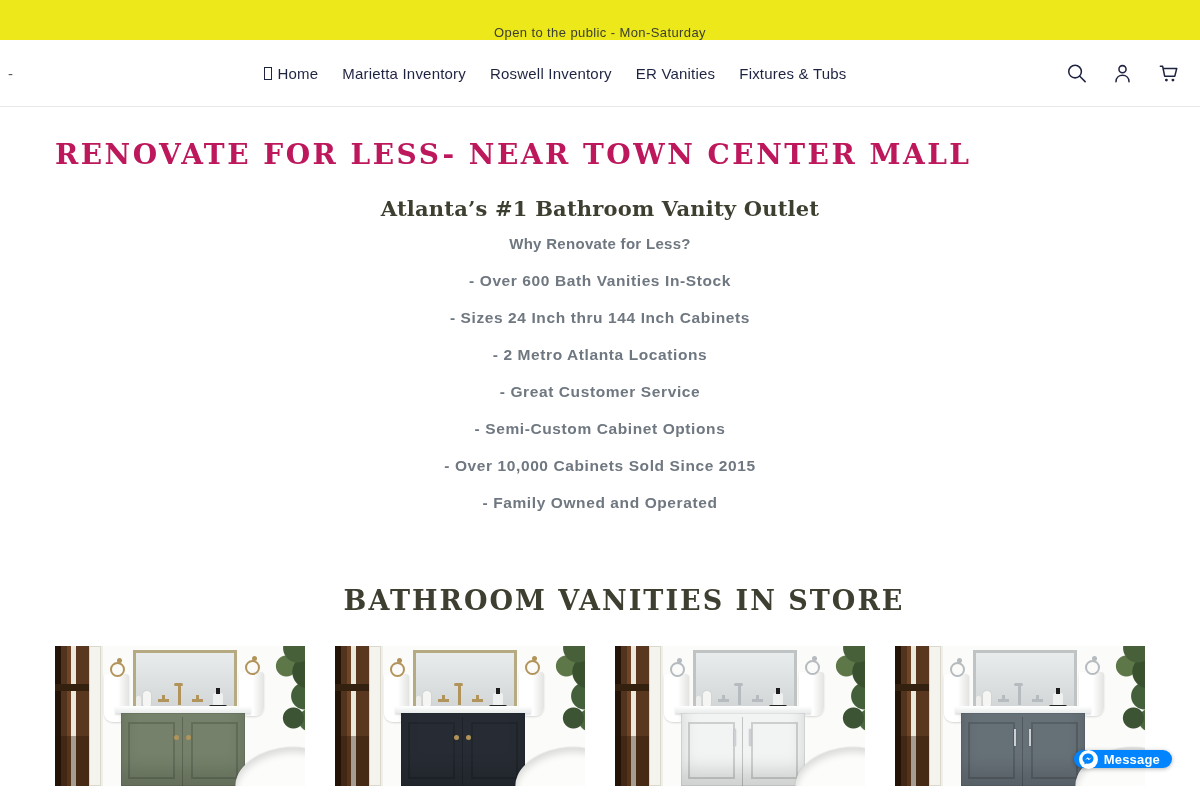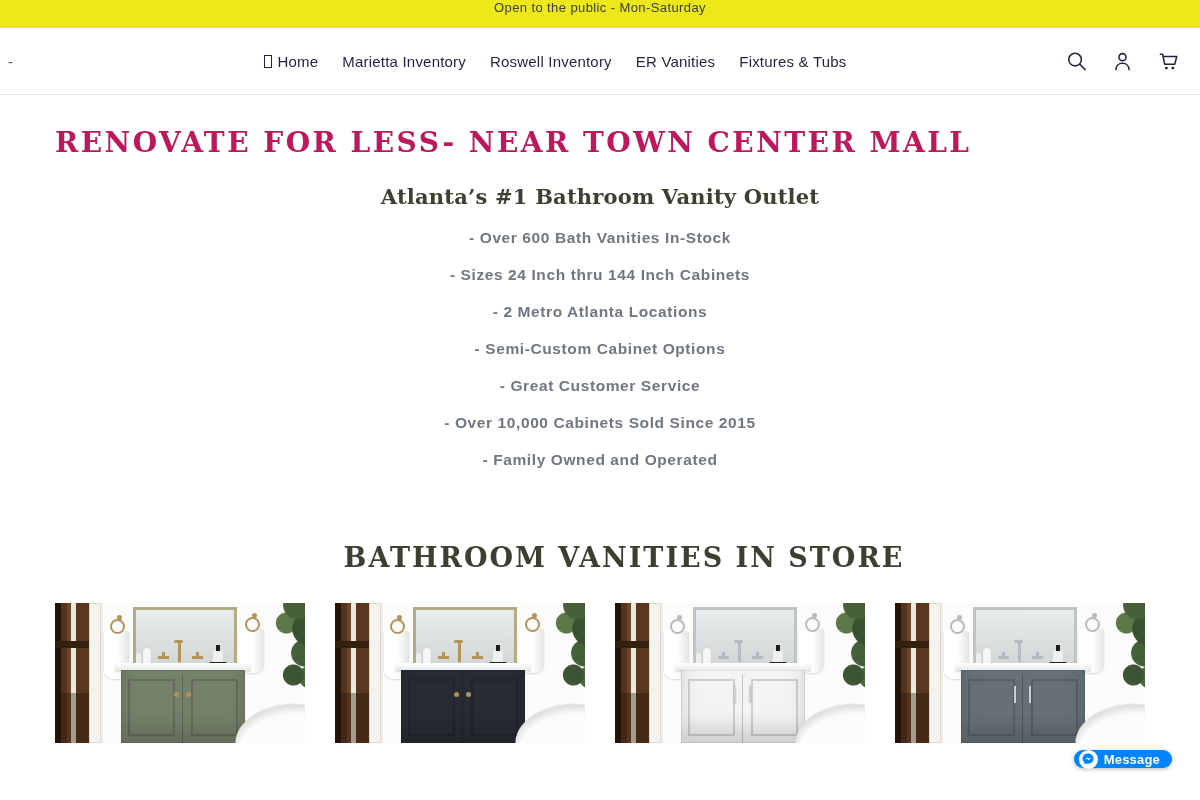--- a/index.html
+++ b/index.html
@@ -1,20 +1,20 @@
 <!DOCTYPE html>
 <html><head>
 <meta charset="utf-8">
 <style>
   * { box-sizing: border-box; }
   html, body { width: 1200px; height: 800px; margin: 0; overflow: hidden;
     background: #ffffff; font-family: "Liberation Sans", sans-serif; }
 
   
-  .announcement { height: 28px; display: flex; align-items: flex-start; justify-content: center;
+  .announcement { height: 40px; display: flex; align-items: flex-end; justify-content: center;
     font-size: 13px; color: #3b3e33; letter-spacing: .4px; background: #ECE81A; }
 
   
   header { position: relative; height: 67px; background: #fff; border-bottom: 1px solid #e7e7e7; }
   .logo { position: absolute; left: 8px; top: 50%; transform: translateY(-50%);
     color: #5a5a5a; font-size: 15px; text-decoration: none; }
   nav { position: absolute; left: 0; right: 90px; top: 0; bottom: 0;
     display: flex; align-items: center; justify-content: center; gap: 24px; }
   nav a { color: #1F2342; font-size: 15px; text-decoration: none; letter-spacing: .2px;
     display: flex; align-items: center; gap: 6px; white-space: nowrap; }
@@ -137,25 +137,26 @@
       <path d="M3.5 5h2.4l2.1 10.3h10.6l2-8.1H7" stroke="currentColor" stroke-width="1.6" stroke-linejoin="round" stroke-linecap="round"></path>
       <circle cx="9.8" cy="19.4" r="1.5" fill="currentColor"></circle>
       <circle cx="16.6" cy="19.4" r="1.5" fill="currentColor"></circle>
     </svg>
   </div>
 </header>
 
 <main>
   <h1 class="page-title">RENOVATE FOR LESS- NEAR TOWN CENTER MALL</h1>
   <h2 class="hero-subtitle">Atlanta’s #1 Bathroom Vanity Outlet</h2>
+  <p class="why-text">Why Renovate for Less?</p>
   <p class="bullet">- Over 600 Bath Vanities In-Stock</p>
   <p class="bullet">- Sizes 24 Inch thru 144 Inch Cabinets</p>
   <p class="bullet">- 2 Metro Atlanta Locations</p>
+  <p class="bullet">- Great Customer Service</p>
   <p class="bullet">- Semi-Custom Cabinet Options</p>
-  <p class="bullet">- Great Customer Service</p>
   <p class="bullet">- Over 10,000 Cabinets Sold Since 2015</p>
   <p class="bullet">- Family Owned and Operated</p>
 
   <h3 class="section-title">BATHROOM VANITIES IN STORE</h3>
 
   <div class="products">
     <div class="card knob" title="sage green vanity with gold hardware" style="--vanity: #75816A; --metal: #B2945B; --frame: #B5AA82;">
       <div class="s-glass"></div>
       <div class="s-door"></div>
       <div class="s-mirror"></div>

